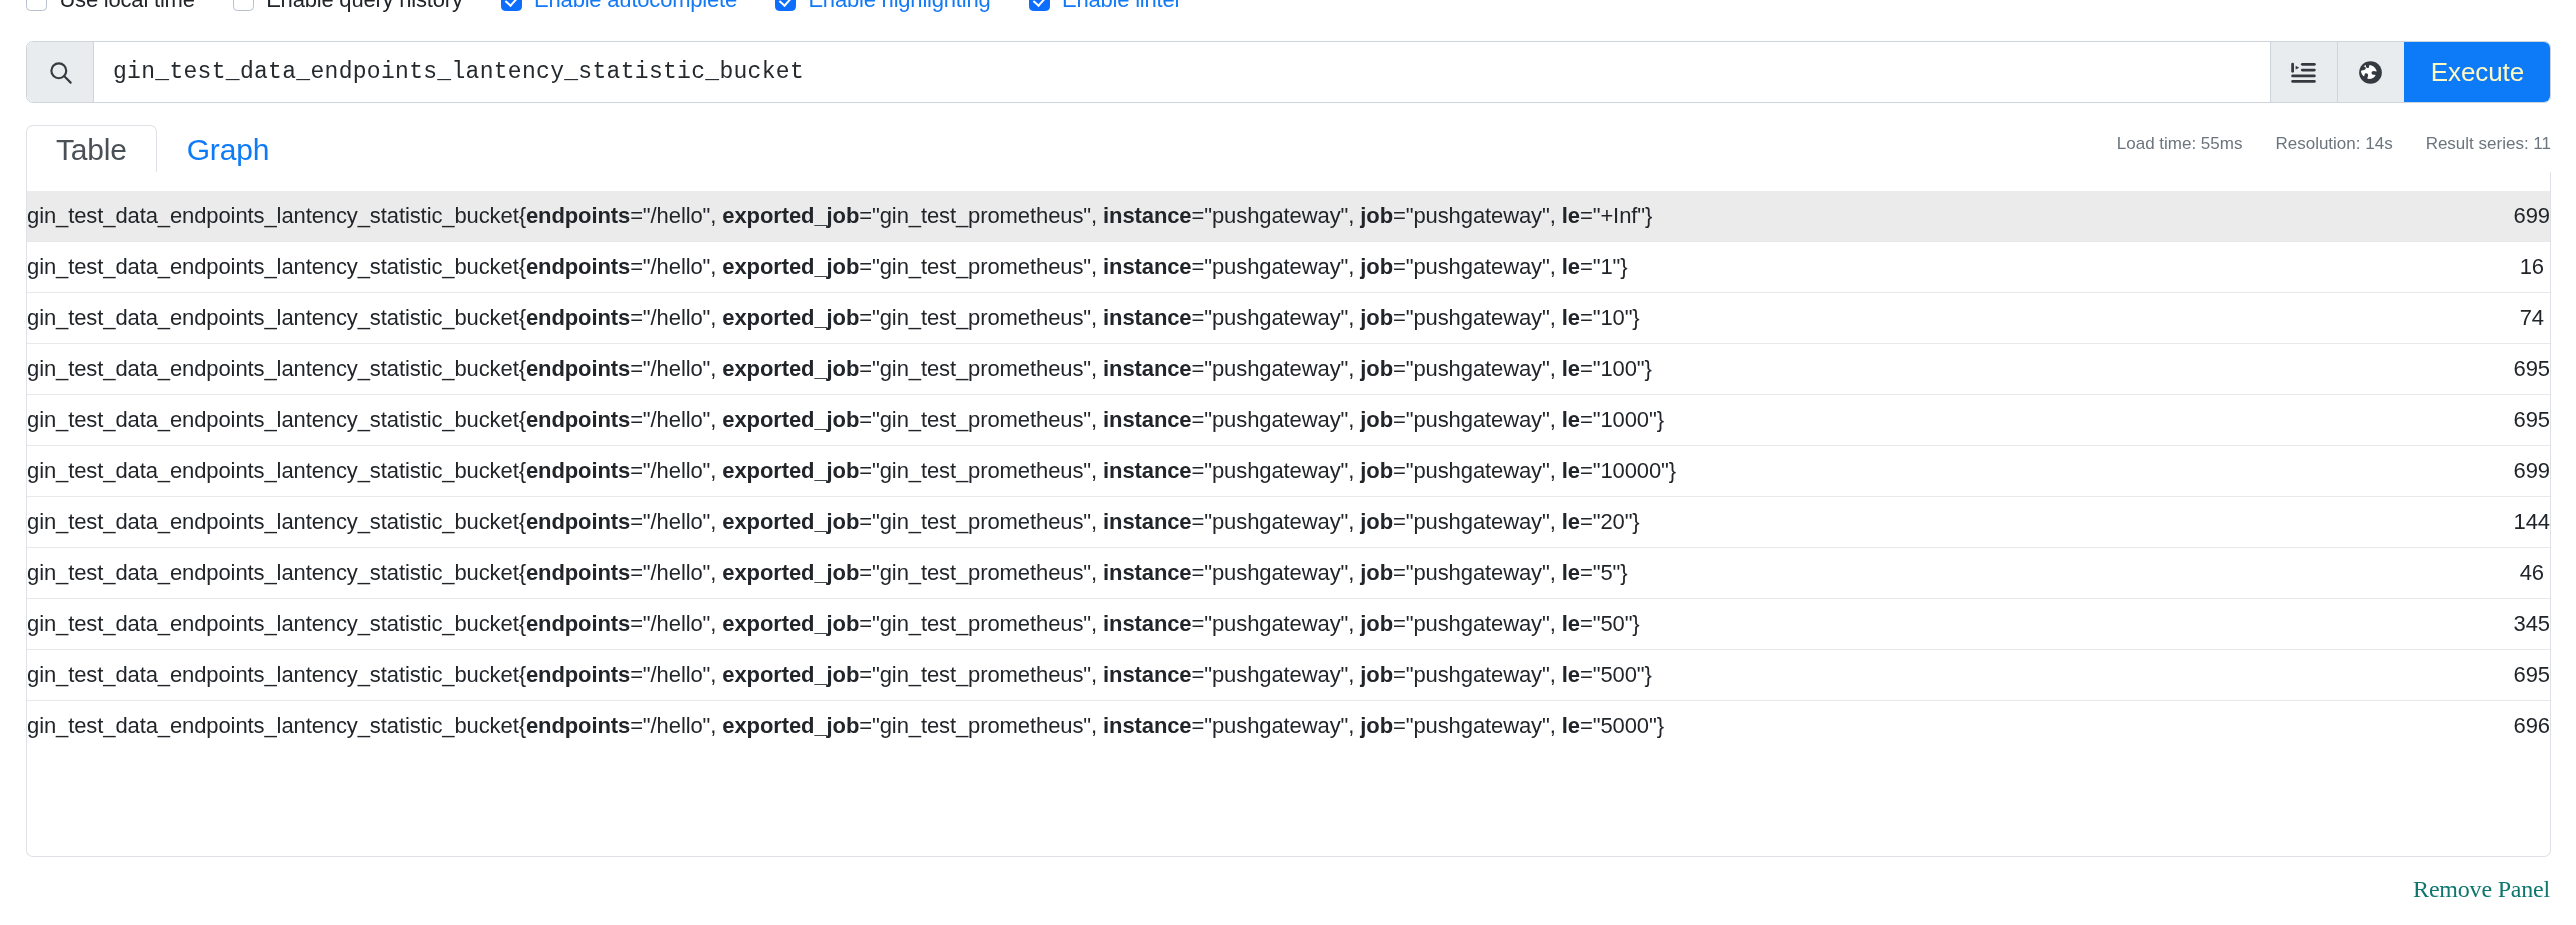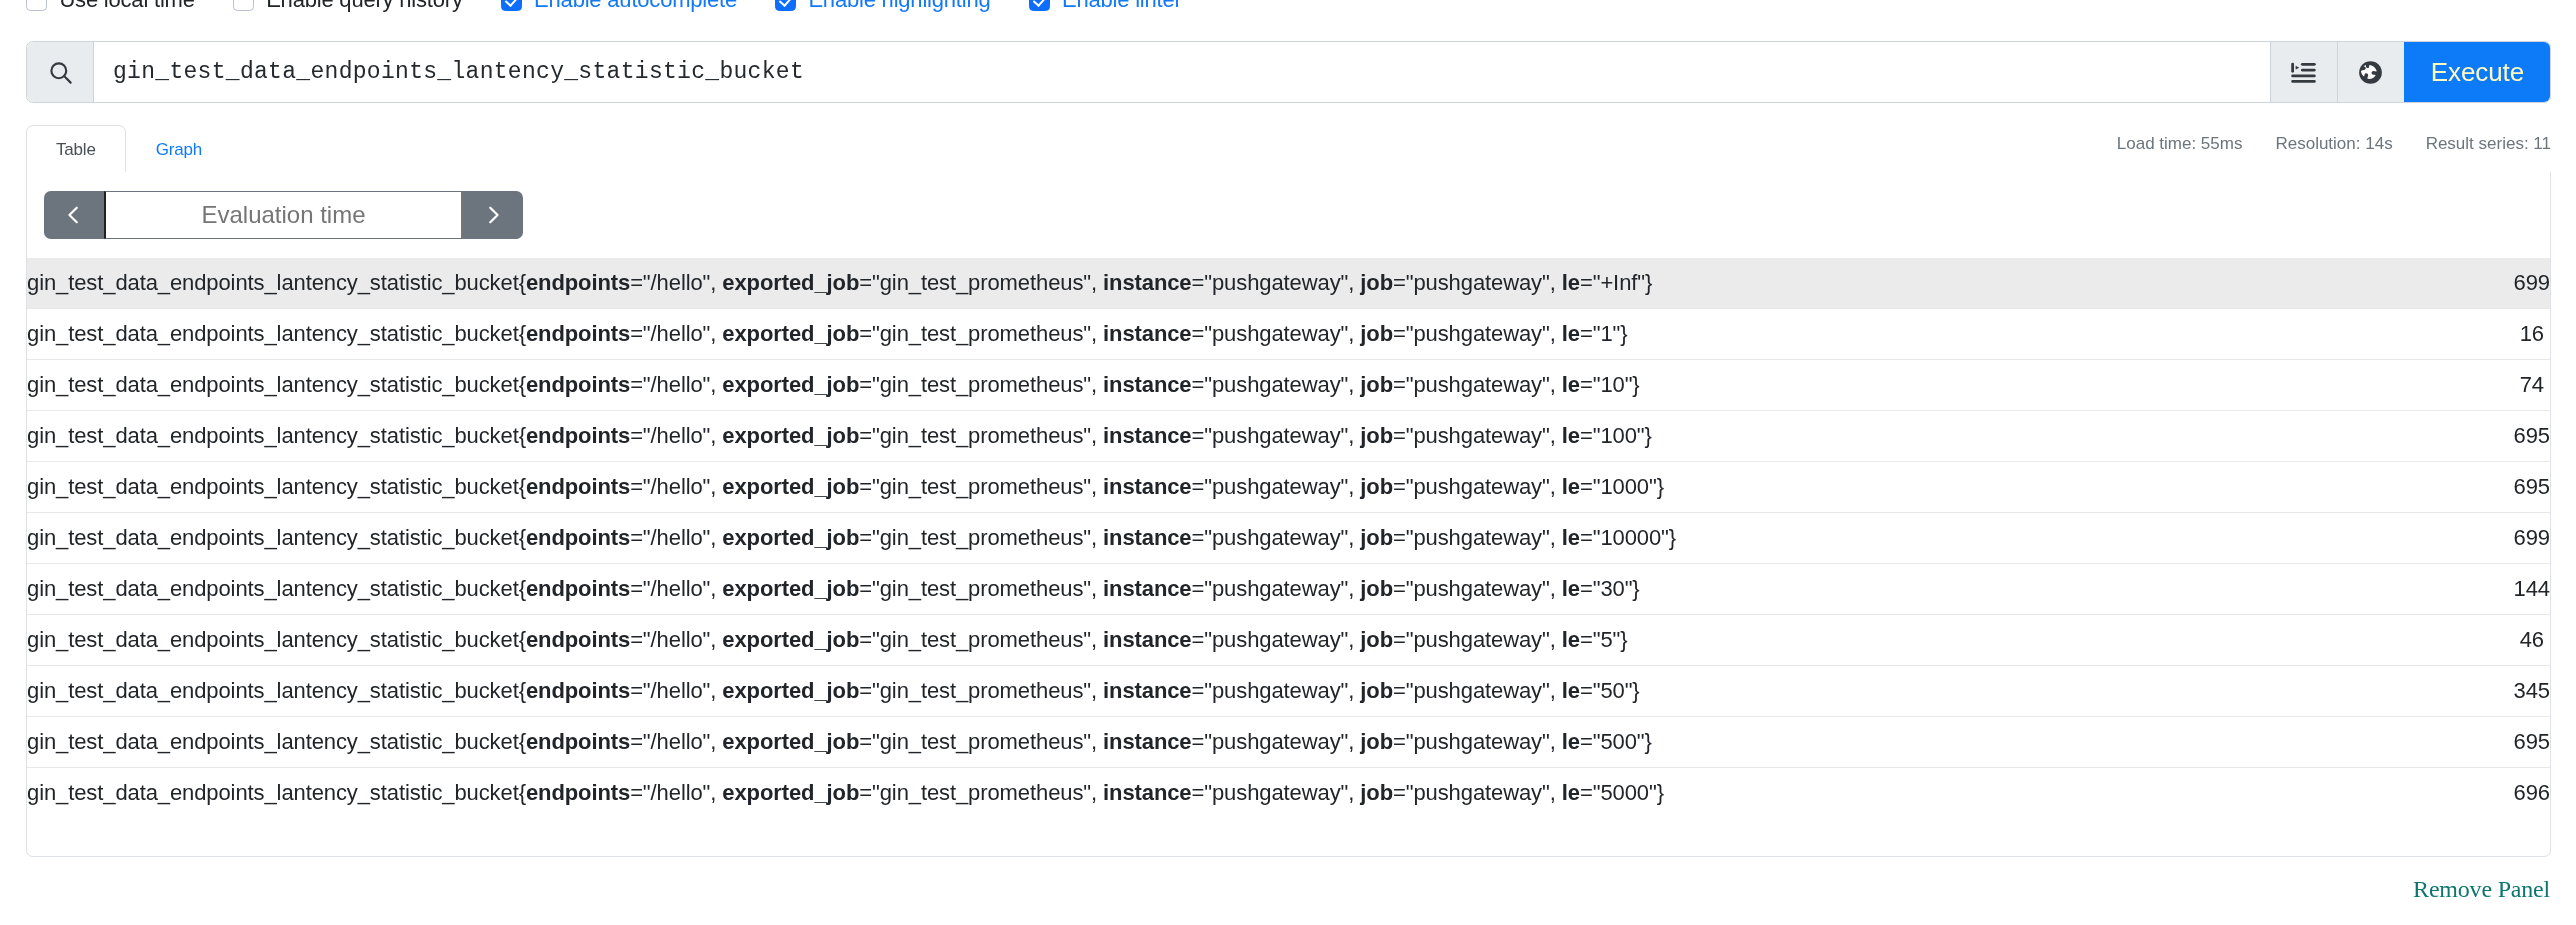--- a/index.html
+++ b/index.html
@@ -67,21 +67,21 @@
     border-radius: 0 6px 6px 0; cursor: pointer;
     border-left: 0.9px solid #0d7bf7; letter-spacing: -0.1px;
   }
 
   
   .tabs-wrap {
     position: absolute; left: 26px; top: 125px; width: 2525px; height: 48px;
   }
   .tabs { display: flex; align-items: flex-end; height: 48px; }
   .tab {
-    font-size: 17px; padding: 0 29px; height: 48px;
+    font-size: 30px; padding: 0 29px; height: 48px;
     display: flex; align-items: center; cursor: pointer;
     border: 0.9px solid transparent; border-bottom: none;
     border-radius: 6.8px 6.8px 0 0; color: #0d7bf7; letter-spacing: -0.2px;
   }
   .tab.active {
     color: #495057; background: #fff;
     border-color: #dee2e6 #dee2e6 #fff;
   }
   .meta {
     position: absolute; right: 0; top: 8.6px;
@@ -197,35 +197,20 @@
         <div class="tab">Graph</div>
       </div>
     <div class="meta">
       <span>Load time: 55ms</span>
       <span>Resolution: 14s</span>
       <span>Result series: 11</span>
     </div>
   </div>
 
   <div class="panel">
-    <div class="evalrow">
-      <div class="evalgrp">
-        <div class="ev-nav">
-          <svg width="22" height="22" viewBox="0 0 24 24" fill="none" stroke="#fff" stroke-width="2.4" stroke-linecap="round" stroke-linejoin="round">
-            <polyline points="15,4 7,12 15,20"></polyline>
-          </svg>
-        </div>
-        <input class="ev-input" type="text" style="text-align: center;" placeholder="Evaluation time">
-        <div class="ev-nav">
-          <svg width="22" height="22" viewBox="0 0 24 24" fill="none" stroke="#fff" stroke-width="2.4" stroke-linecap="round" stroke-linejoin="round">
-            <polyline points="9,4 17,12 9,20"></polyline>
-          </svg>
-        </div>
-      </div>
-    </div>
 
     <table class="tbl">
       <tbody id="tbl-body">
           <tr class="hl">
             <td class="td-metric"><span>gin_test_data_endpoints_lantency_statistic_bucket</span>{<span class="lbl">endpoints</span>="<span>/hello</span>", <span class="lbl">exported_job</span>="<span>gin_test_prometheus</span>", <span class="lbl">instance</span>="<span>pushgateway</span>", <span class="lbl">job</span>="<span>pushgateway</span>", <span class="lbl">le</span>="<span>+Inf</span>"}</td>
             <td class="td-value">699</td>
           </tr>
           <tr>
             <td class="td-metric"><span>gin_test_data_endpoints_lantency_statistic_bucket</span>{<span class="lbl">endpoints</span>="<span>/hello</span>", <span class="lbl">exported_job</span>="<span>gin_test_prometheus</span>", <span class="lbl">instance</span>="<span>pushgateway</span>", <span class="lbl">job</span>="<span>pushgateway</span>", <span class="lbl">le</span>="<span>1</span>"}</td>
             <td class="td-value">16</td>
@@ -240,21 +225,21 @@
           </tr>
           <tr>
             <td class="td-metric"><span>gin_test_data_endpoints_lantency_statistic_bucket</span>{<span class="lbl">endpoints</span>="<span>/hello</span>", <span class="lbl">exported_job</span>="<span>gin_test_prometheus</span>", <span class="lbl">instance</span>="<span>pushgateway</span>", <span class="lbl">job</span>="<span>pushgateway</span>", <span class="lbl">le</span>="<span>1000</span>"}</td>
             <td class="td-value">695</td>
           </tr>
           <tr>
             <td class="td-metric"><span>gin_test_data_endpoints_lantency_statistic_bucket</span>{<span class="lbl">endpoints</span>="<span>/hello</span>", <span class="lbl">exported_job</span>="<span>gin_test_prometheus</span>", <span class="lbl">instance</span>="<span>pushgateway</span>", <span class="lbl">job</span>="<span>pushgateway</span>", <span class="lbl">le</span>="<span>10000</span>"}</td>
             <td class="td-value">699</td>
           </tr>
           <tr>
-            <td class="td-metric"><span>gin_test_data_endpoints_lantency_statistic_bucket</span>{<span class="lbl">endpoints</span>="<span>/hello</span>", <span class="lbl">exported_job</span>="<span>gin_test_prometheus</span>", <span class="lbl">instance</span>="<span>pushgateway</span>", <span class="lbl">job</span>="<span>pushgateway</span>", <span class="lbl">le</span>="<span>30</span>"}</td>
+            <td class="td-metric"><span>gin_test_data_endpoints_lantency_statistic_bucket</span>{<span class="lbl">endpoints</span>="<span>/hello</span>", <span class="lbl">exported_job</span>="<span>gin_test_prometheus</span>", <span class="lbl">instance</span>="<span>pushgateway</span>", <span class="lbl">job</span>="<span>pushgateway</span>", <span class="lbl">le</span>="<span>20</span>"}</td>
             <td class="td-value">144</td>
           </tr>
           <tr>
             <td class="td-metric"><span>gin_test_data_endpoints_lantency_statistic_bucket</span>{<span class="lbl">endpoints</span>="<span>/hello</span>", <span class="lbl">exported_job</span>="<span>gin_test_prometheus</span>", <span class="lbl">instance</span>="<span>pushgateway</span>", <span class="lbl">job</span>="<span>pushgateway</span>", <span class="lbl">le</span>="<span>5</span>"}</td>
             <td class="td-value">46</td>
           </tr>
           <tr>
             <td class="td-metric"><span>gin_test_data_endpoints_lantency_statistic_bucket</span>{<span class="lbl">endpoints</span>="<span>/hello</span>", <span class="lbl">exported_job</span>="<span>gin_test_prometheus</span>", <span class="lbl">instance</span>="<span>pushgateway</span>", <span class="lbl">job</span>="<span>pushgateway</span>", <span class="lbl">le</span>="<span>50</span>"}</td>
             <td class="td-value">345</td>
           </tr>

